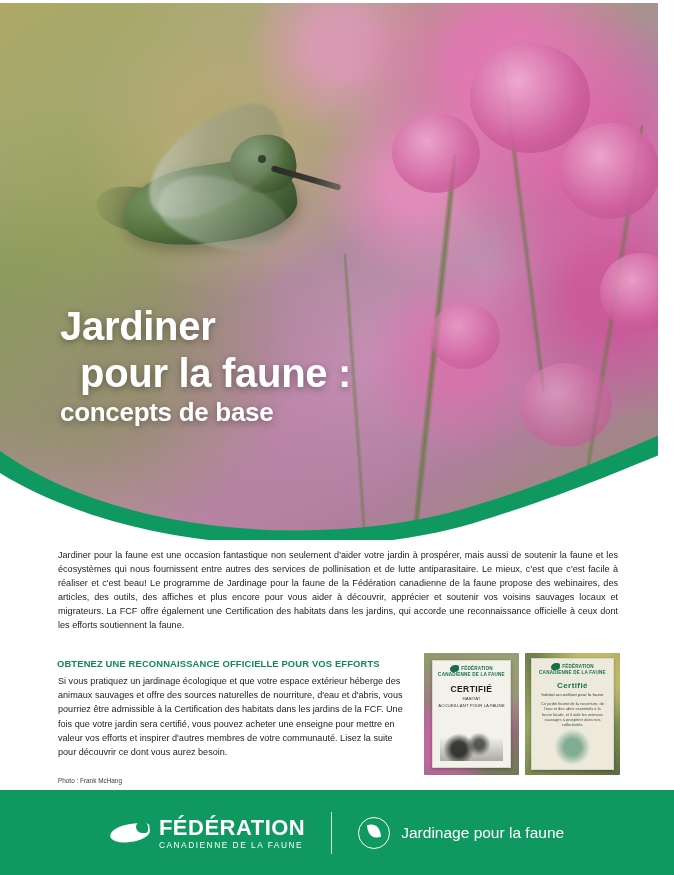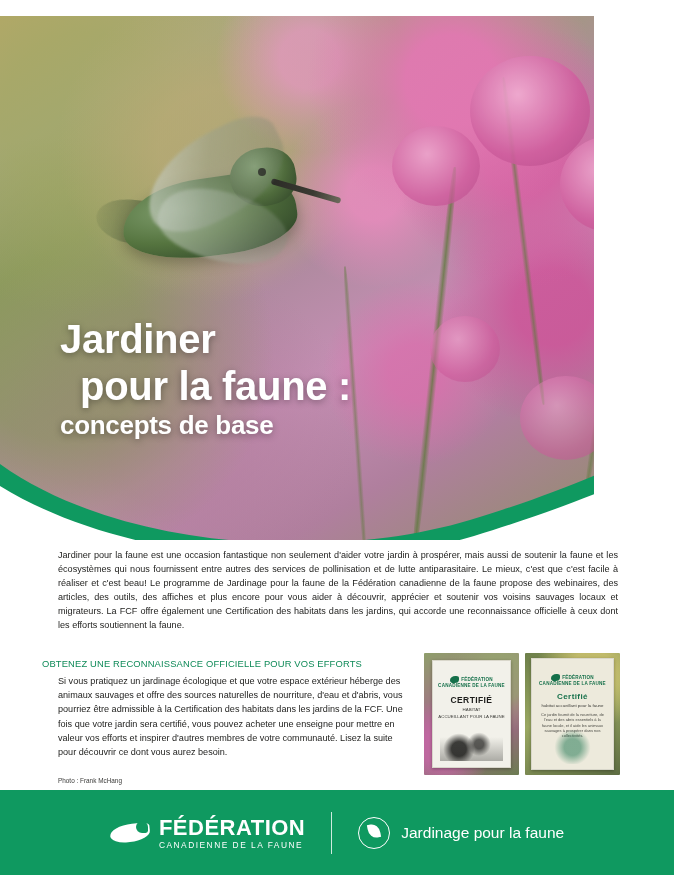--- a/index.html
+++ b/index.html
@@ -19,22 +19,22 @@
     width: 674px;
     height: 875px;
     background: #ffffff;
     overflow: hidden;
   }
 
   
   .hero {
     position: absolute;
     left: 0;
-    top: 16px;
-    width: 594px;
+    top: 3px;
+    width: 658px;
     height: 540px;
     overflow: hidden;
   }
   .hero-photo {
     position: absolute;
     inset: 0;
     background:
       radial-gradient(circle at 76% 12%, rgba(226,120,178,0.95) 0 7%, rgba(226,120,178,0) 22%),
       radial-gradient(circle at 88% 26%, rgba(214,96,162,0.9) 0 6%, rgba(214,96,162,0) 20%),
       radial-gradient(circle at 63% 33%, rgba(233,140,190,0.85) 0 5%, rgba(233,140,190,0) 18%),
@@ -177,25 +177,25 @@
     top: 8px;
     width: 560px;
     font-size: 9.1px;
     line-height: 1.55;
     color: #1d1d1b;
     text-align: justify;
   }
 
   .section-head {
     position: absolute;
-    left: 42px;
+    left: 57px;
     top: 118px;
     width: 360px;
     font-size: 9.4px;
-    font-weight: normal;
+    font-weight: bold;
     color: #0f8a58;
     letter-spacing: 0.15px;
   }
   .section-body {
     position: absolute;
     left: 58px;
     top: 134px;
     width: 355px;
     font-size: 9.1px;
     line-height: 1.56;
@@ -238,21 +238,21 @@
   }
   .sign-card {
     position: absolute;
     left: 8%;
     top: 6%;
     width: 84%;
     height: 88%;
     background: #f2f1ea;
     border: 1px solid #d9d7cb;
     box-shadow: 0 1px 3px rgba(0,0,0,0.3);
-    padding: 15px 3px;
+    padding: 4px 3px;
     box-sizing: border-box;
     text-align: center;
   }
   .sign-b .sign-card {
     background: #edeadc;
     left: 6%;
     width: 88%;
     top: 4%;
     height: 92%;
   }

